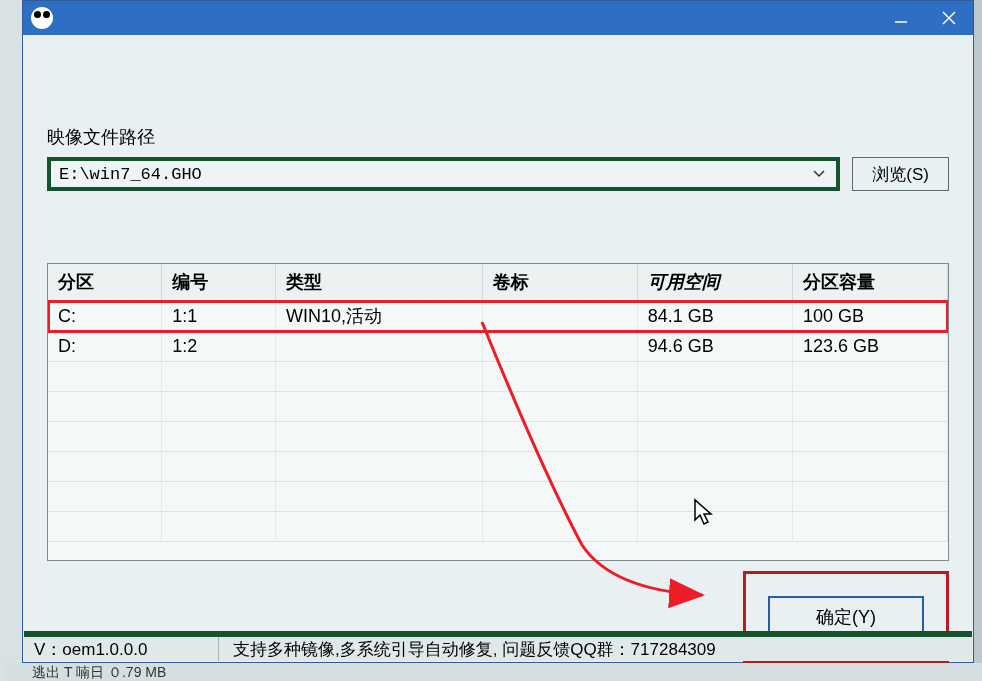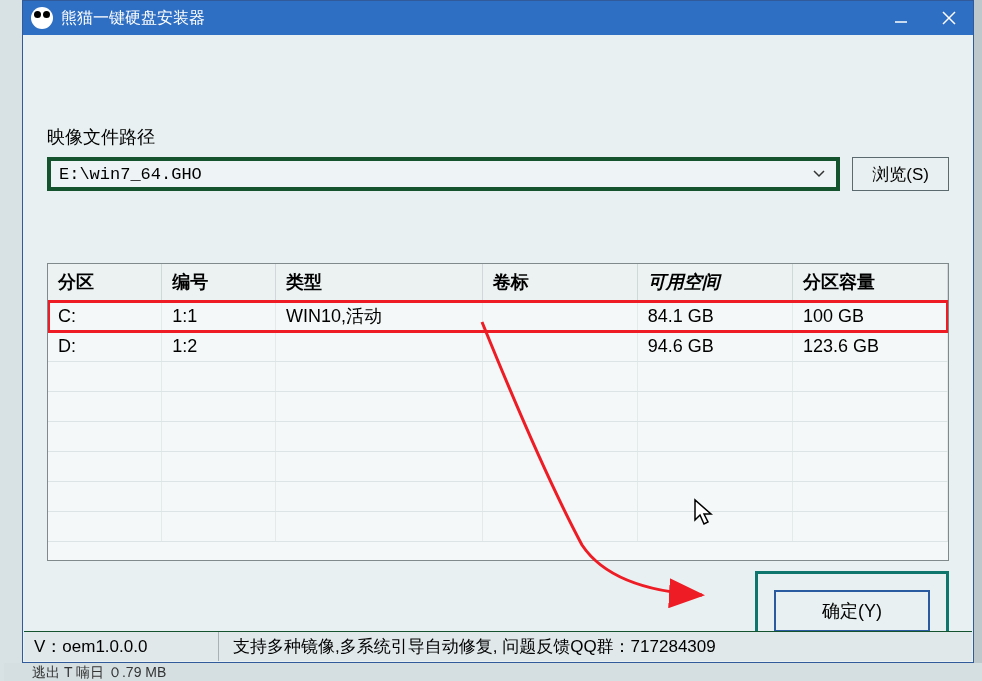--- a/index.html
+++ b/index.html
@@ -185,41 +185,41 @@
     .highlight-row {
       outline: 3px solid #ee1c25;
       outline-offset: -2px;
     }
     .ok-row {
       display: flex;
       justify-content: flex-end;
       margin-top: 10px;
     }
     .ok-highlight {
-      border: 3px solid #0f766e;
-      padding: 16px;
+      border: 3px solid #b91c1c;
+      padding: 22px;
     }
     .ok-btn {
       width: 156px;
       height: 42px;
       border: 2px solid #2a5aa0;
       background: #e8f0f1;
       font-size: 18px;
       font-family: inherit;
       cursor: pointer;
       color: #000;
     }
     .footer {
       position: absolute;
       left: 1px;
       right: 1px;
       bottom: 1px;
       height: 30px;
       background: #e0e8ea;
-      border-top: 1px solid #14532d;
+      border-top: 6px solid #14532d;
       display: flex;
       align-items: center;
       font-size: 17px;
       color: #000;
       text-align: right;
     }
     .footer .ver {
       width: 195px;
       padding-left: 10px;
       border-right: 1px solid #a8b2b4;
@@ -254,21 +254,20 @@
   </style>
 </head>
 <body>
 
 <div class="bg-strip"></div>
 <div class="bg-bottom">逃出 T 喃日 ０.79 MB</div>
 
 <div class="window">
   <div class="titlebar">
     <div class="app-icon"></div>
-    <span class="title-text">熊猫一键硬盘安装器</span>
     <div class="title-controls">
       <div class="ctl">
         <svg width="14" height="14" viewBox="0 0 14 14">
             <line x1="1" y1="11" x2="13" y2="11" stroke="#fff" stroke-width="1.5"></line>
           </svg>
       </div>
       <div class="ctl">
         <svg width="16" height="16" viewBox="0 0 16 16">
             <line x1="2" y1="2" x2="14" y2="14" stroke="#fff" stroke-width="1.5"></line>
             <line x1="14" y1="2" x2="2" y2="14" stroke="#fff" stroke-width="1.5"></line>

